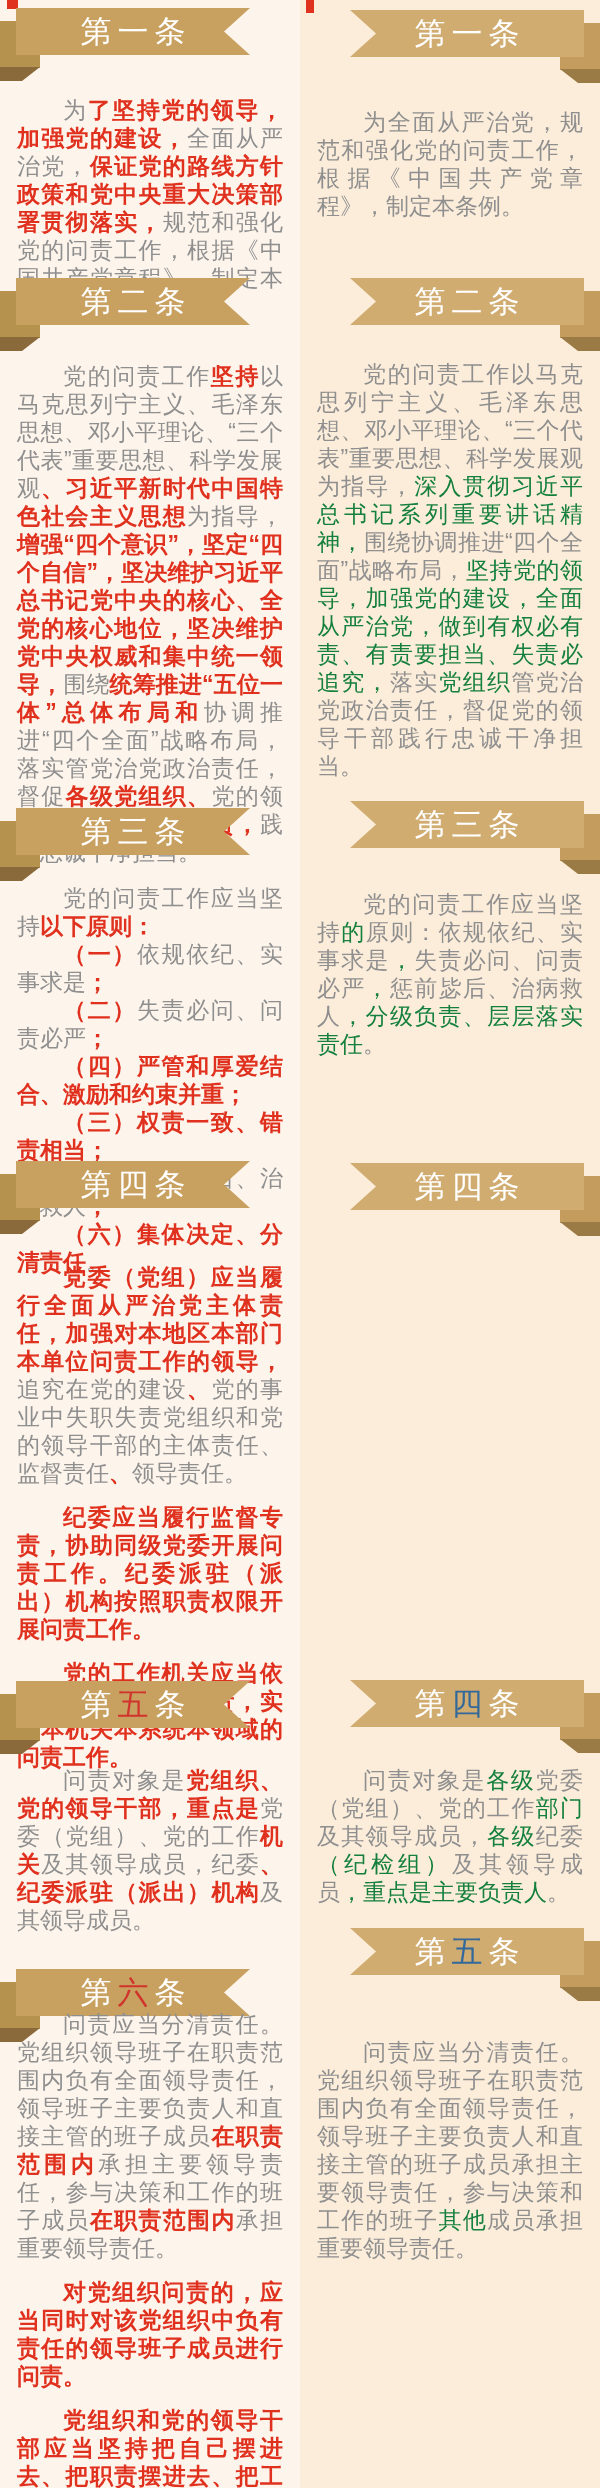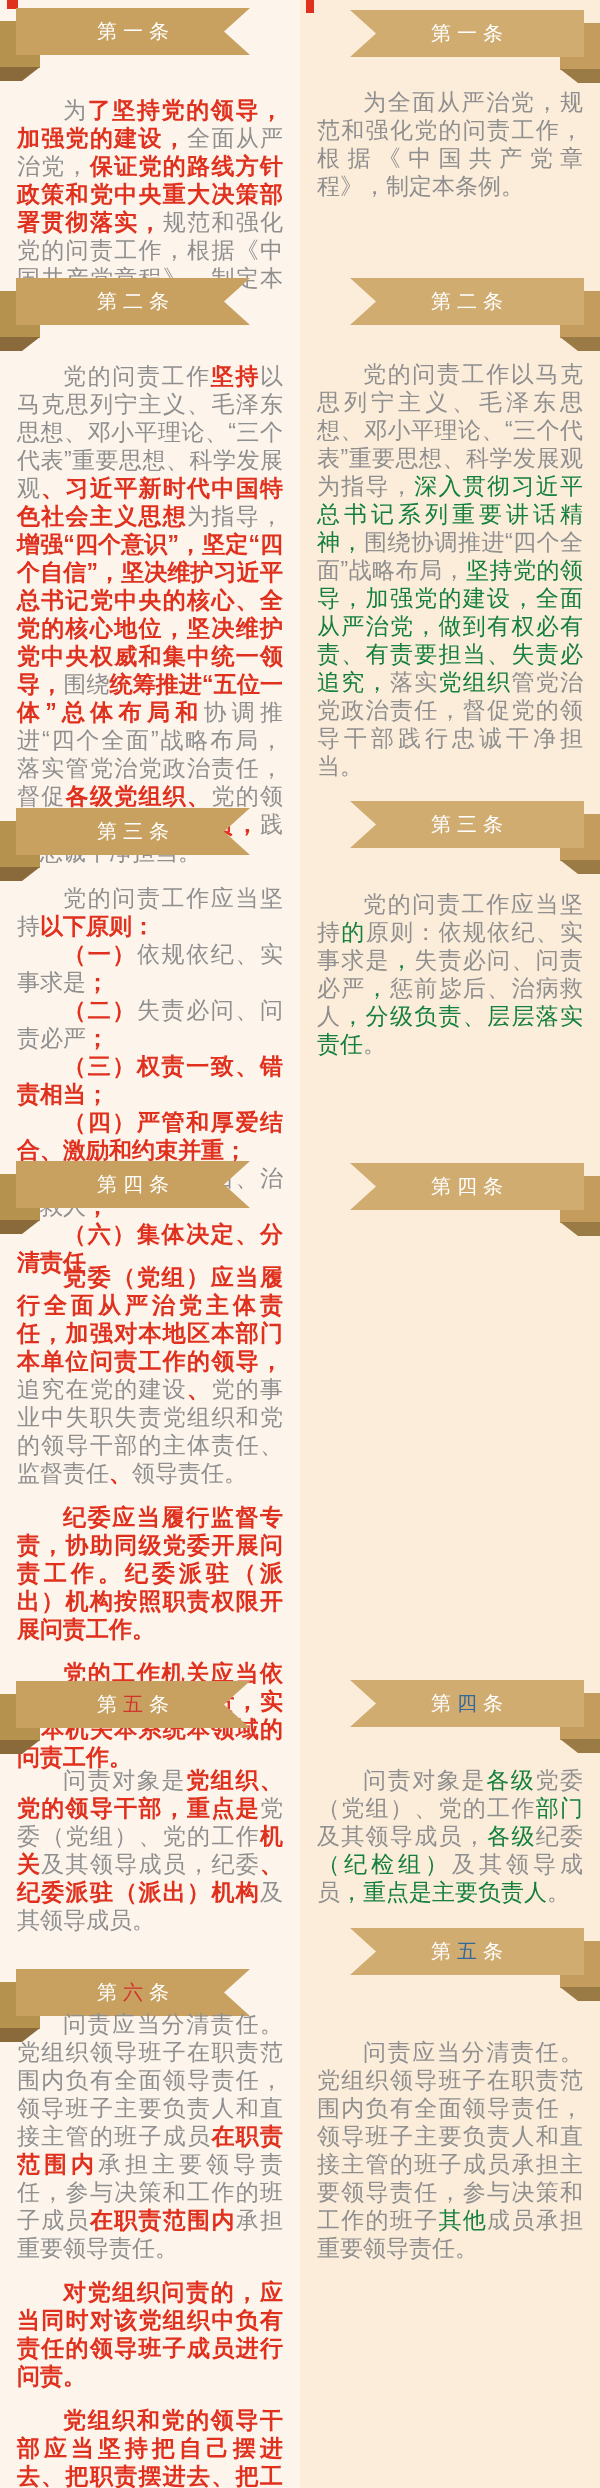--- a/index.html
+++ b/index.html
@@ -28,21 +28,21 @@
   .ribbon-wrap.left .tail{left:0;background:#b6924f;}
   .ribbon-wrap.left .fold{left:0;background:#8a6a3b;clip-path:polygon(0 0,100% 0,55% 100%,0 100%);}
   .ribbon-wrap.right .band{
     left:50px;background:#d1ac70;
     clip-path:polygon(0 0,100% 0,100% 100%,0 100%,26px 50%);
   }
   .ribbon-wrap.right .tail{right:0;background:#c39c5e;}
   .ribbon-wrap.right .fold{right:0;background:#9a7a45;clip-path:polygon(0 0,100% 0,100% 100%,45% 100%);}
   .ribbon-title{
     font-family:"DejaVu Serif","Liberation Serif",serif;
-    font-size:20px;color:#ffffff;letter-spacing:6px;padding-left:6px;
+    font-size:31px;color:#ffffff;letter-spacing:6px;padding-left:6px;
   }
 
   
   .textblock{position:absolute;left:0;width:300px;box-sizing:border-box;padding:0 17px;}
   .textblock p{
     margin:0 0 16px 0;font-size:23px;line-height:28px;
     text-indent:2em;text-align:justify;letter-spacing:0;
   }
   .textblock p.item{margin:0;}
   .run-gray{color:#8f8f8f;}
@@ -78,22 +78,22 @@
 
   <div class="ribbon-wrap left" style="top:808px;">
     <div class="tail"></div>
     <div class="fold"></div>
     <div class="band"><span class="ribbon-title"><span class="run-white">第三条</span></span></div>
   </div>
   <div class="textblock" style="top:884px;">
     <p class="item"><span class="run-gray">党的问责工作应当坚持</span><span class="run-red">以下原则：</span></p>
     <p class="item"><span class="run-red">（一）</span><span class="run-gray">依规依纪、实事求是</span><span class="run-red">；</span></p>
     <p class="item"><span class="run-red">（二）</span><span class="run-gray">失责必问、问责必严</span><span class="run-red">；</span></p>
+    <p class="item"><span class="run-red">（四）严管和厚爱结合、激励和约束并重；</span></p>
     <p class="item"><span class="run-red">（三）权责一致、错责相当；</span></p>
-    <p class="item"><span class="run-red">（四）严管和厚爱结合、激励和约束并重；</span></p>
     <p class="item"><span class="run-red">（五）</span><span class="run-gray">惩前毖后、治病救人</span><span class="run-red">；</span></p>
     <p class="item"><span class="run-red">（六）集体决定、分清责任</span><span class="run-gray">。</span></p>
   </div>
 
   <div class="ribbon-wrap left" style="top:1161px;">
     <div class="tail"></div>
     <div class="fold"></div>
     <div class="band"><span class="ribbon-title"><span class="run-white">第四条</span></span></div>
   </div>
   <div class="textblock" style="top:1242px;margin-top:21px;">
@@ -124,21 +124,21 @@
 </div>
 
 <div class="column" id="col-right">
   <div class="corner-mark" style="left:6px;top:0;width:8px;height:13px;"></div>
 
   <div class="ribbon-wrap right" style="top:10px;">
     <div class="tail"></div>
     <div class="fold"></div>
     <div class="band"><span class="ribbon-title"><span class="run-white">第一条</span></span></div>
   </div>
-  <div class="textblock" style="top:88px;">
+  <div class="textblock" style="top:108px;">
     <p><span class="run-gray">为全面从严治党，规范和强化党的问责工作，根据《中国共产党章程》，制定本条例。</span></p>
   </div>
 
   <div class="ribbon-wrap right" style="top:278px;">
     <div class="tail"></div>
     <div class="fold"></div>
     <div class="band"><span class="ribbon-title"><span class="run-white">第二条</span></span></div>
   </div>
   <div class="textblock" style="top:360px;">
     <p><span class="run-gray">党的问责工作以马克思列宁主义、毛泽东思想、邓小平理论、“三个代表”重要思想、科学发展观为指导，</span><span class="run-blue">深入贯彻习近平总书记系列重要讲话精神，</span><span class="run-gray">围绕协调推进“四个全面”战略布局，</span><span class="run-blue">坚持党的领导，加强党的建设，全面从严治党，做到有权必有责、有责要担当、失责必追究，</span><span class="run-gray">落实</span><span class="run-blue">党组织</span><span class="run-gray">管党治党政治责任，督促党的领导干部践行忠诚干净担当。</span></p>

